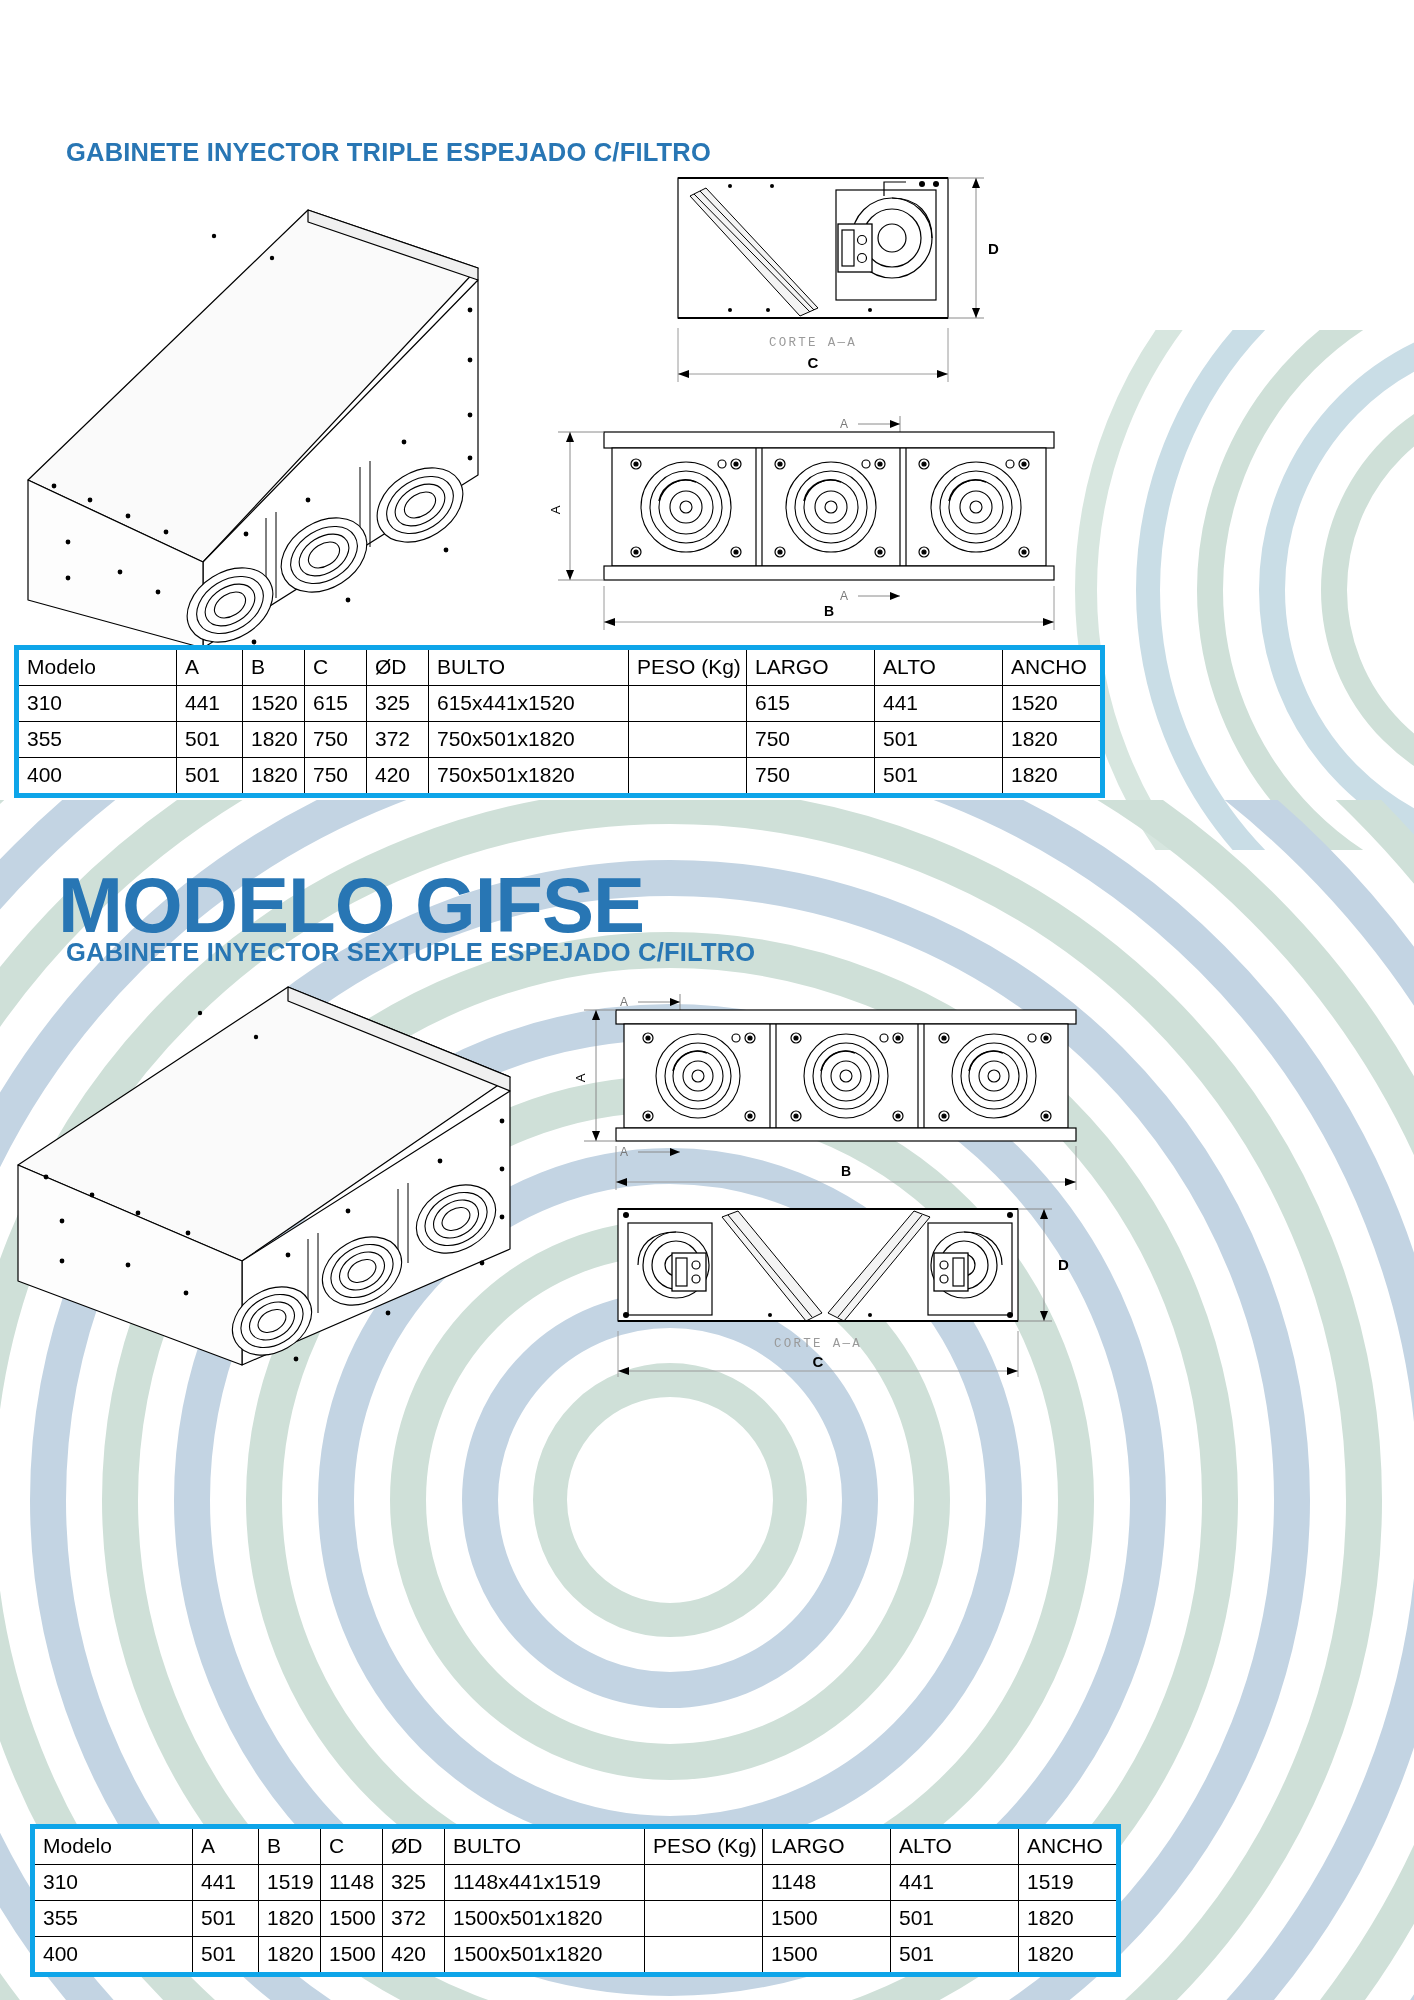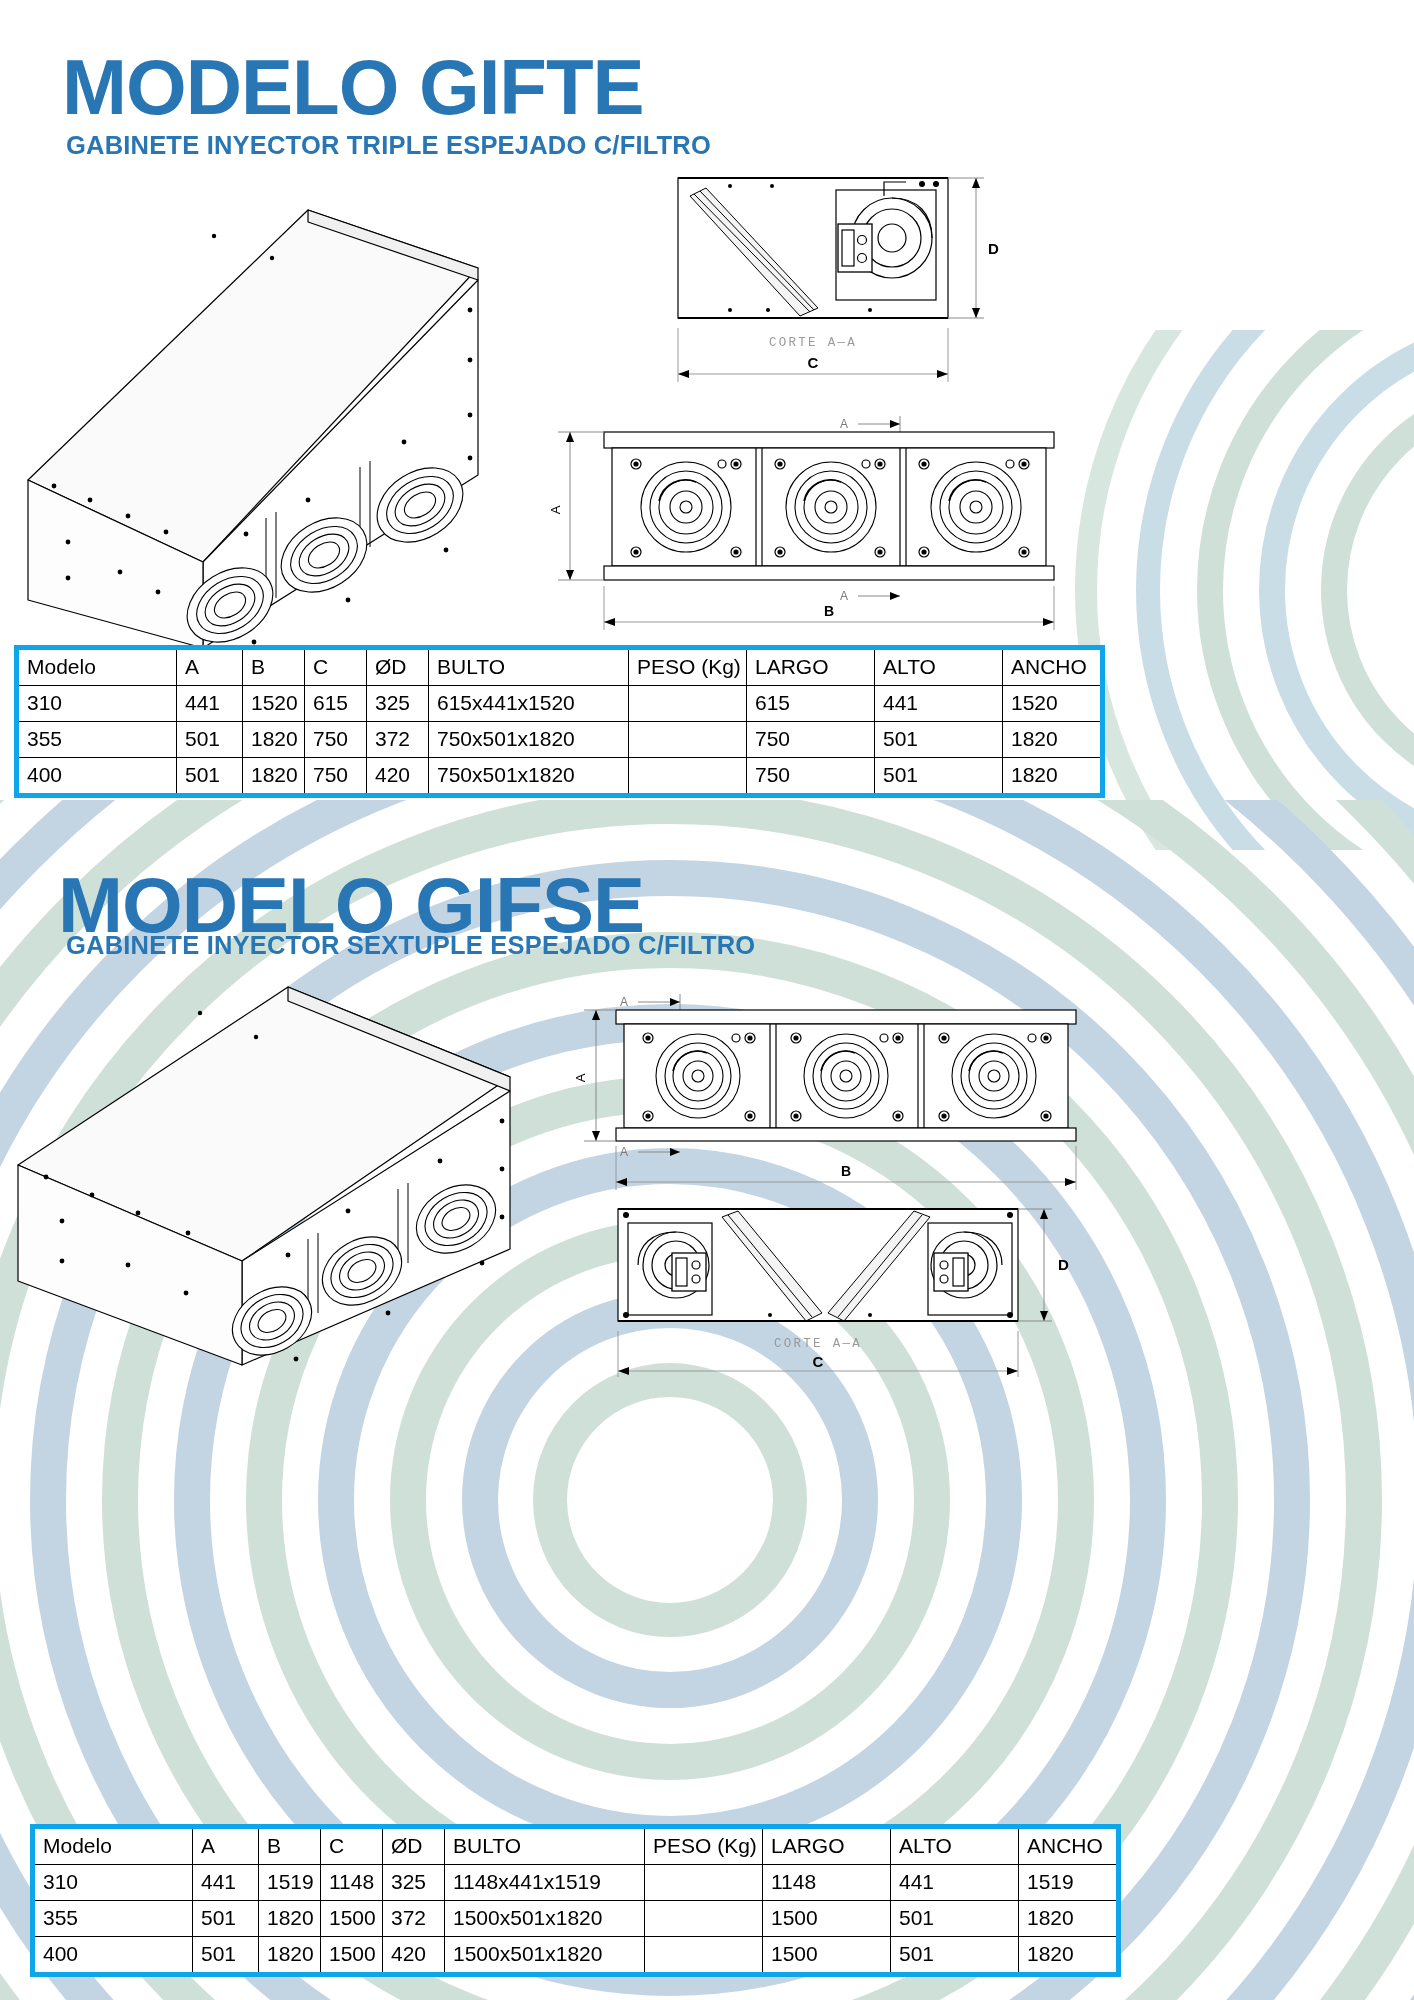--- a/index.html
+++ b/index.html
@@ -29,20 +29,21 @@
     letter-spacing: -1px;
     line-height: 1;
     white-space: nowrap;
   }
   .section-sub {
     position: absolute;
     color: #2876b4;
     font-weight: bold;
     line-height: 1;
     white-space: nowrap;
+    margin-top: 7px;
   }
   #gifte-title { left: 62px;  top: 48px;   font-size: 78px; }
   #gifte-sub   { left: 66px;  top: 133px;  font-size: 25.5px; letter-spacing: 0.2px; }
   #gifse-title { left: 58px;  top: 866px;  font-size: 78px; }
   #gifse-sub   { left: 66px;  top: 933px;  font-size: 25.5px; letter-spacing: 0.2px; }
 
   
   .draw { position: absolute; }
   #iso-gifte     { left: 8px;   top: 180px;  width: 540px; height: 470px; }
   #corte-gifte   { left: 660px; top: 160px;  width: 440px; height: 235px; }
@@ -117,21 +118,20 @@
       <circle cx="1010" cy="700" r="550" stroke="#cfe0d8" stroke-width="36"></circle>
       <circle cx="1010" cy="700" r="622" stroke="#c3d4e3" stroke-width="36"></circle>
       <circle cx="1010" cy="700" r="694" stroke="#cfe0d8" stroke-width="36"></circle>
       <circle cx="1010" cy="700" r="766" stroke="#c3d4e3" stroke-width="36"></circle>
       <circle cx="1010" cy="700" r="838" stroke="#cfe0d8" stroke-width="36"></circle>
       <circle cx="1010" cy="700" r="910" stroke="#c3d4e3" stroke-width="34"></circle>
       <circle cx="1010" cy="700" r="982" stroke="#cfe0d8" stroke-width="32"></circle>
     </g>
   </svg>
 
-  <div class="section-title" id="gifte-title">MODELO GIFTE</div>
   <div class="section-sub" id="gifte-sub">GABINETE INYECTOR TRIPLE ESPEJADO C/FILTRO</div>
 
   <div class="draw" id="iso-gifte">
     <svg viewBox="0 0 540 470">
       <g fill="#ffffff" stroke="#000" stroke-width="1.2" stroke-linejoin="round">
 
         <polygon points="20,300 300,30 470,88 195,382" fill="#fafafa"></polygon>
 
         <polygon points="300,30 470,88 470,100 300,42" fill="#f0f0f0"></polygon>
 

